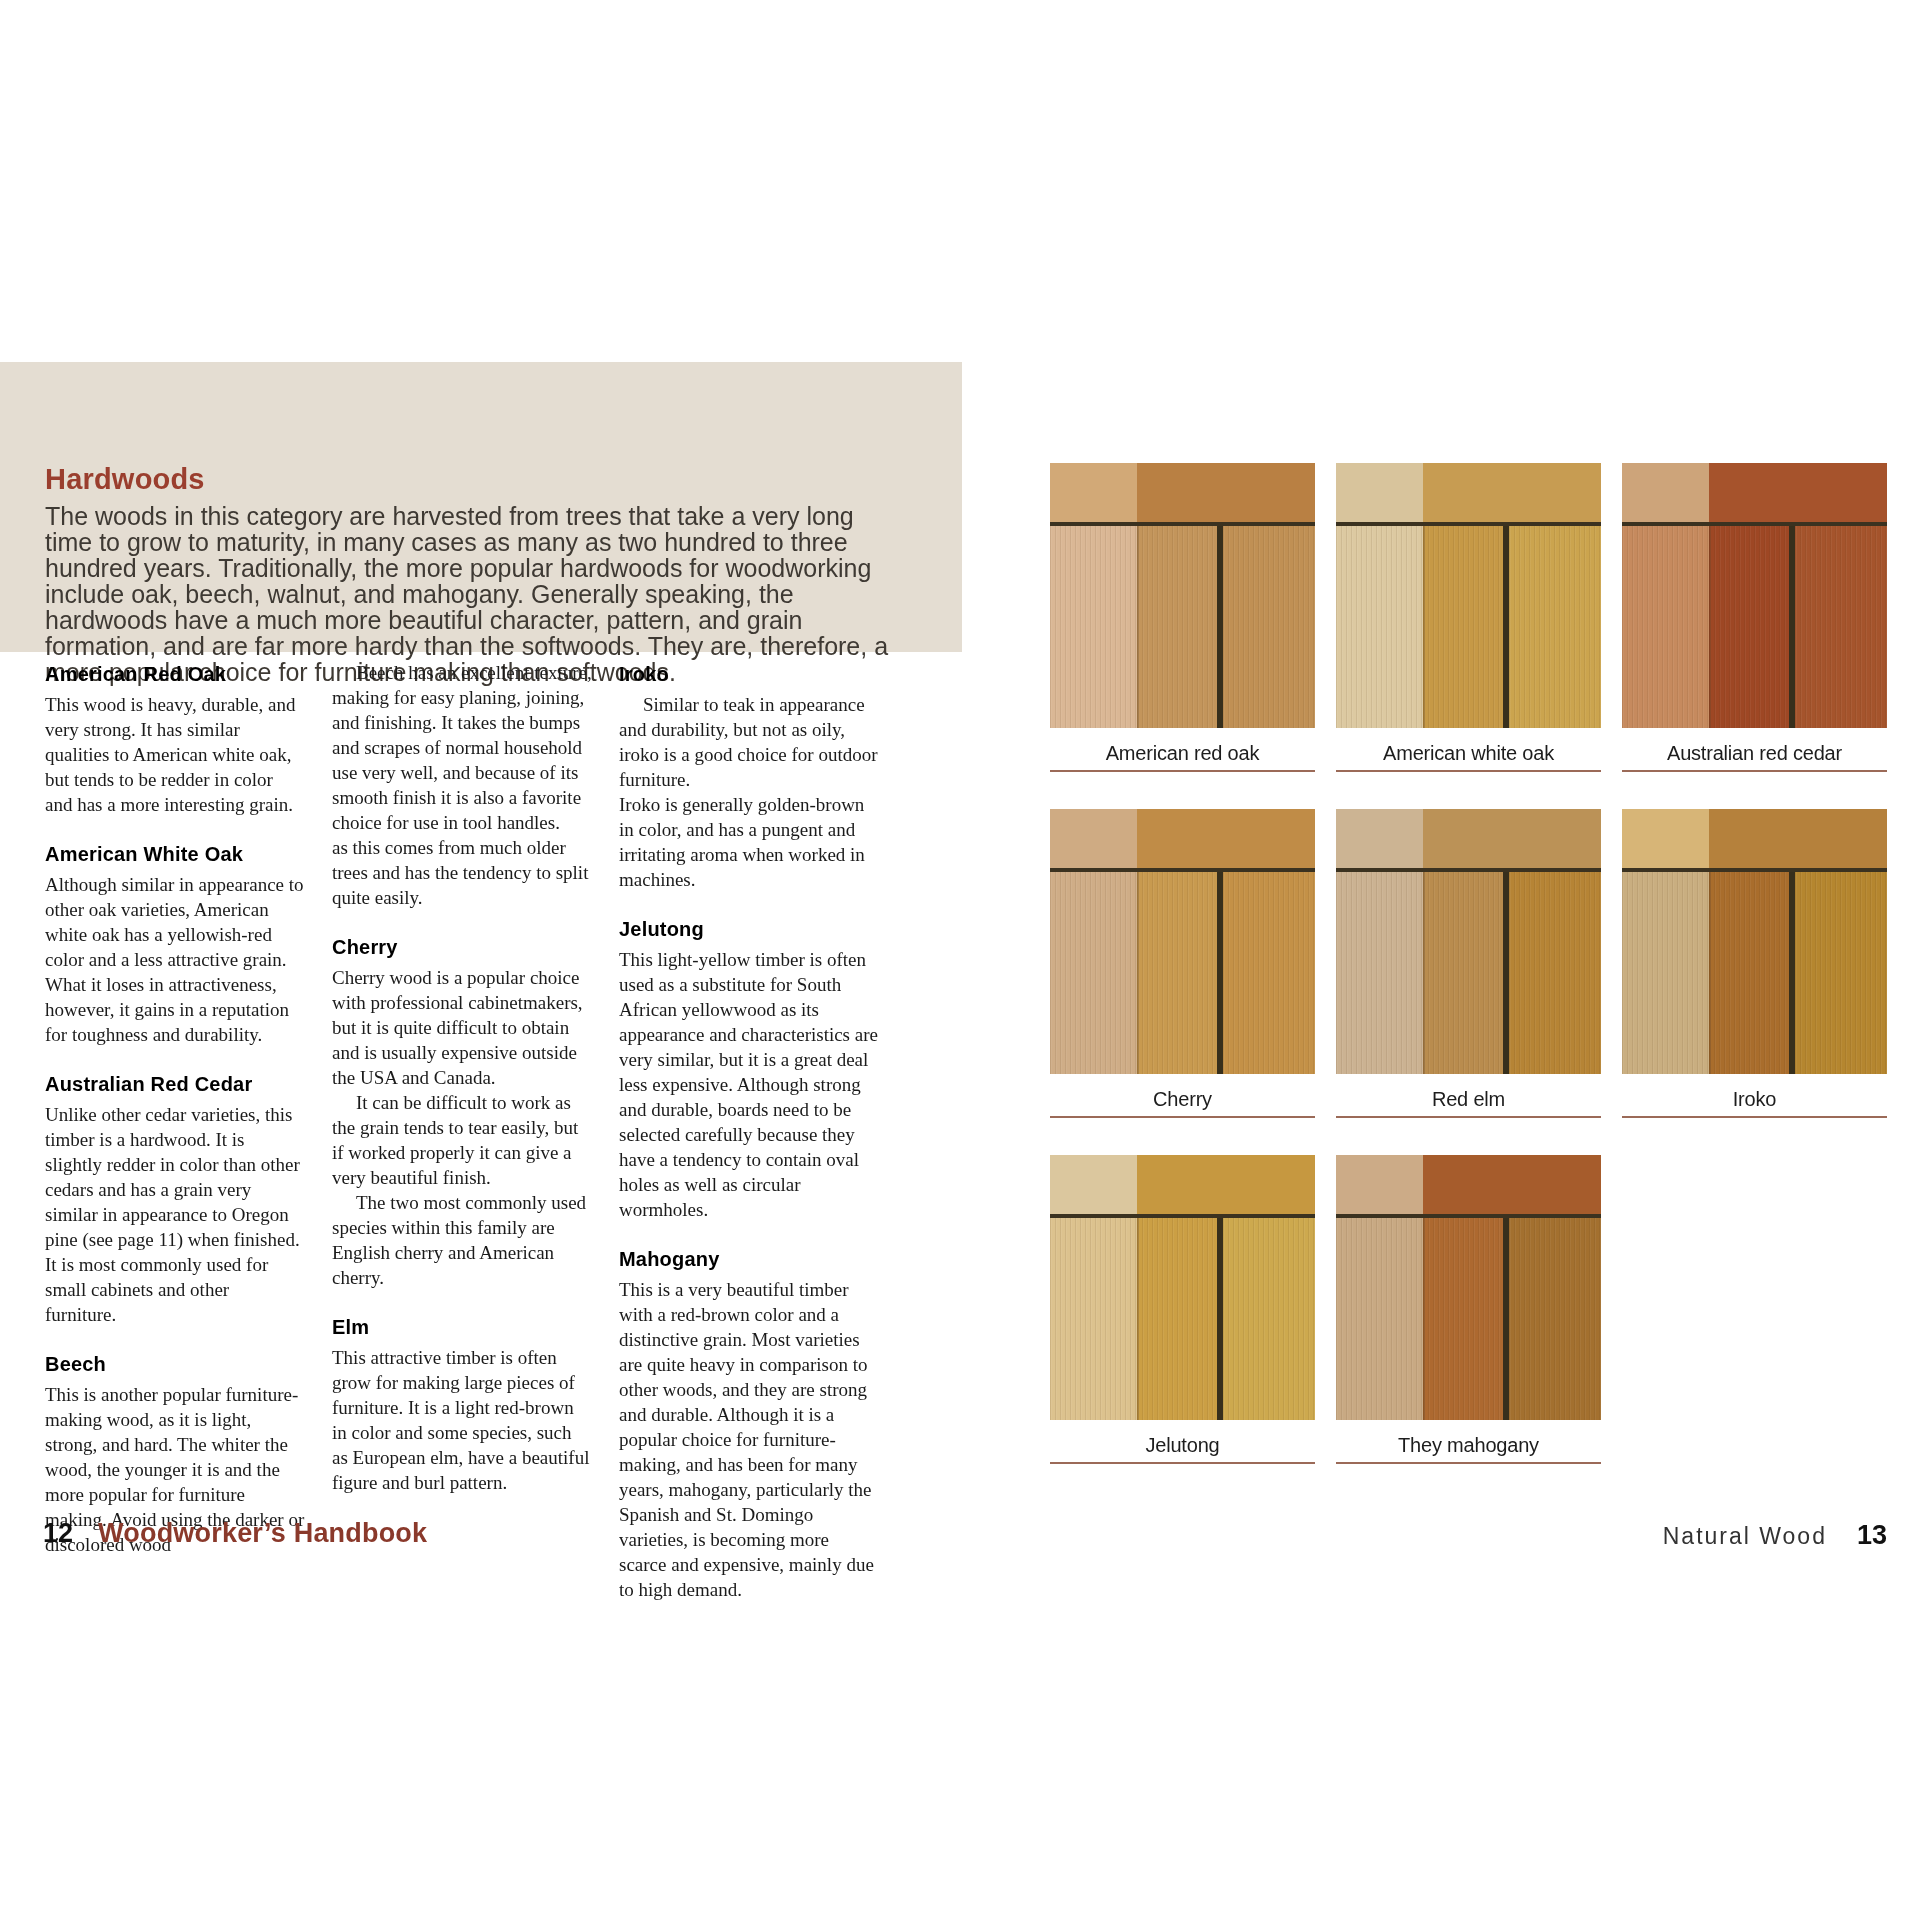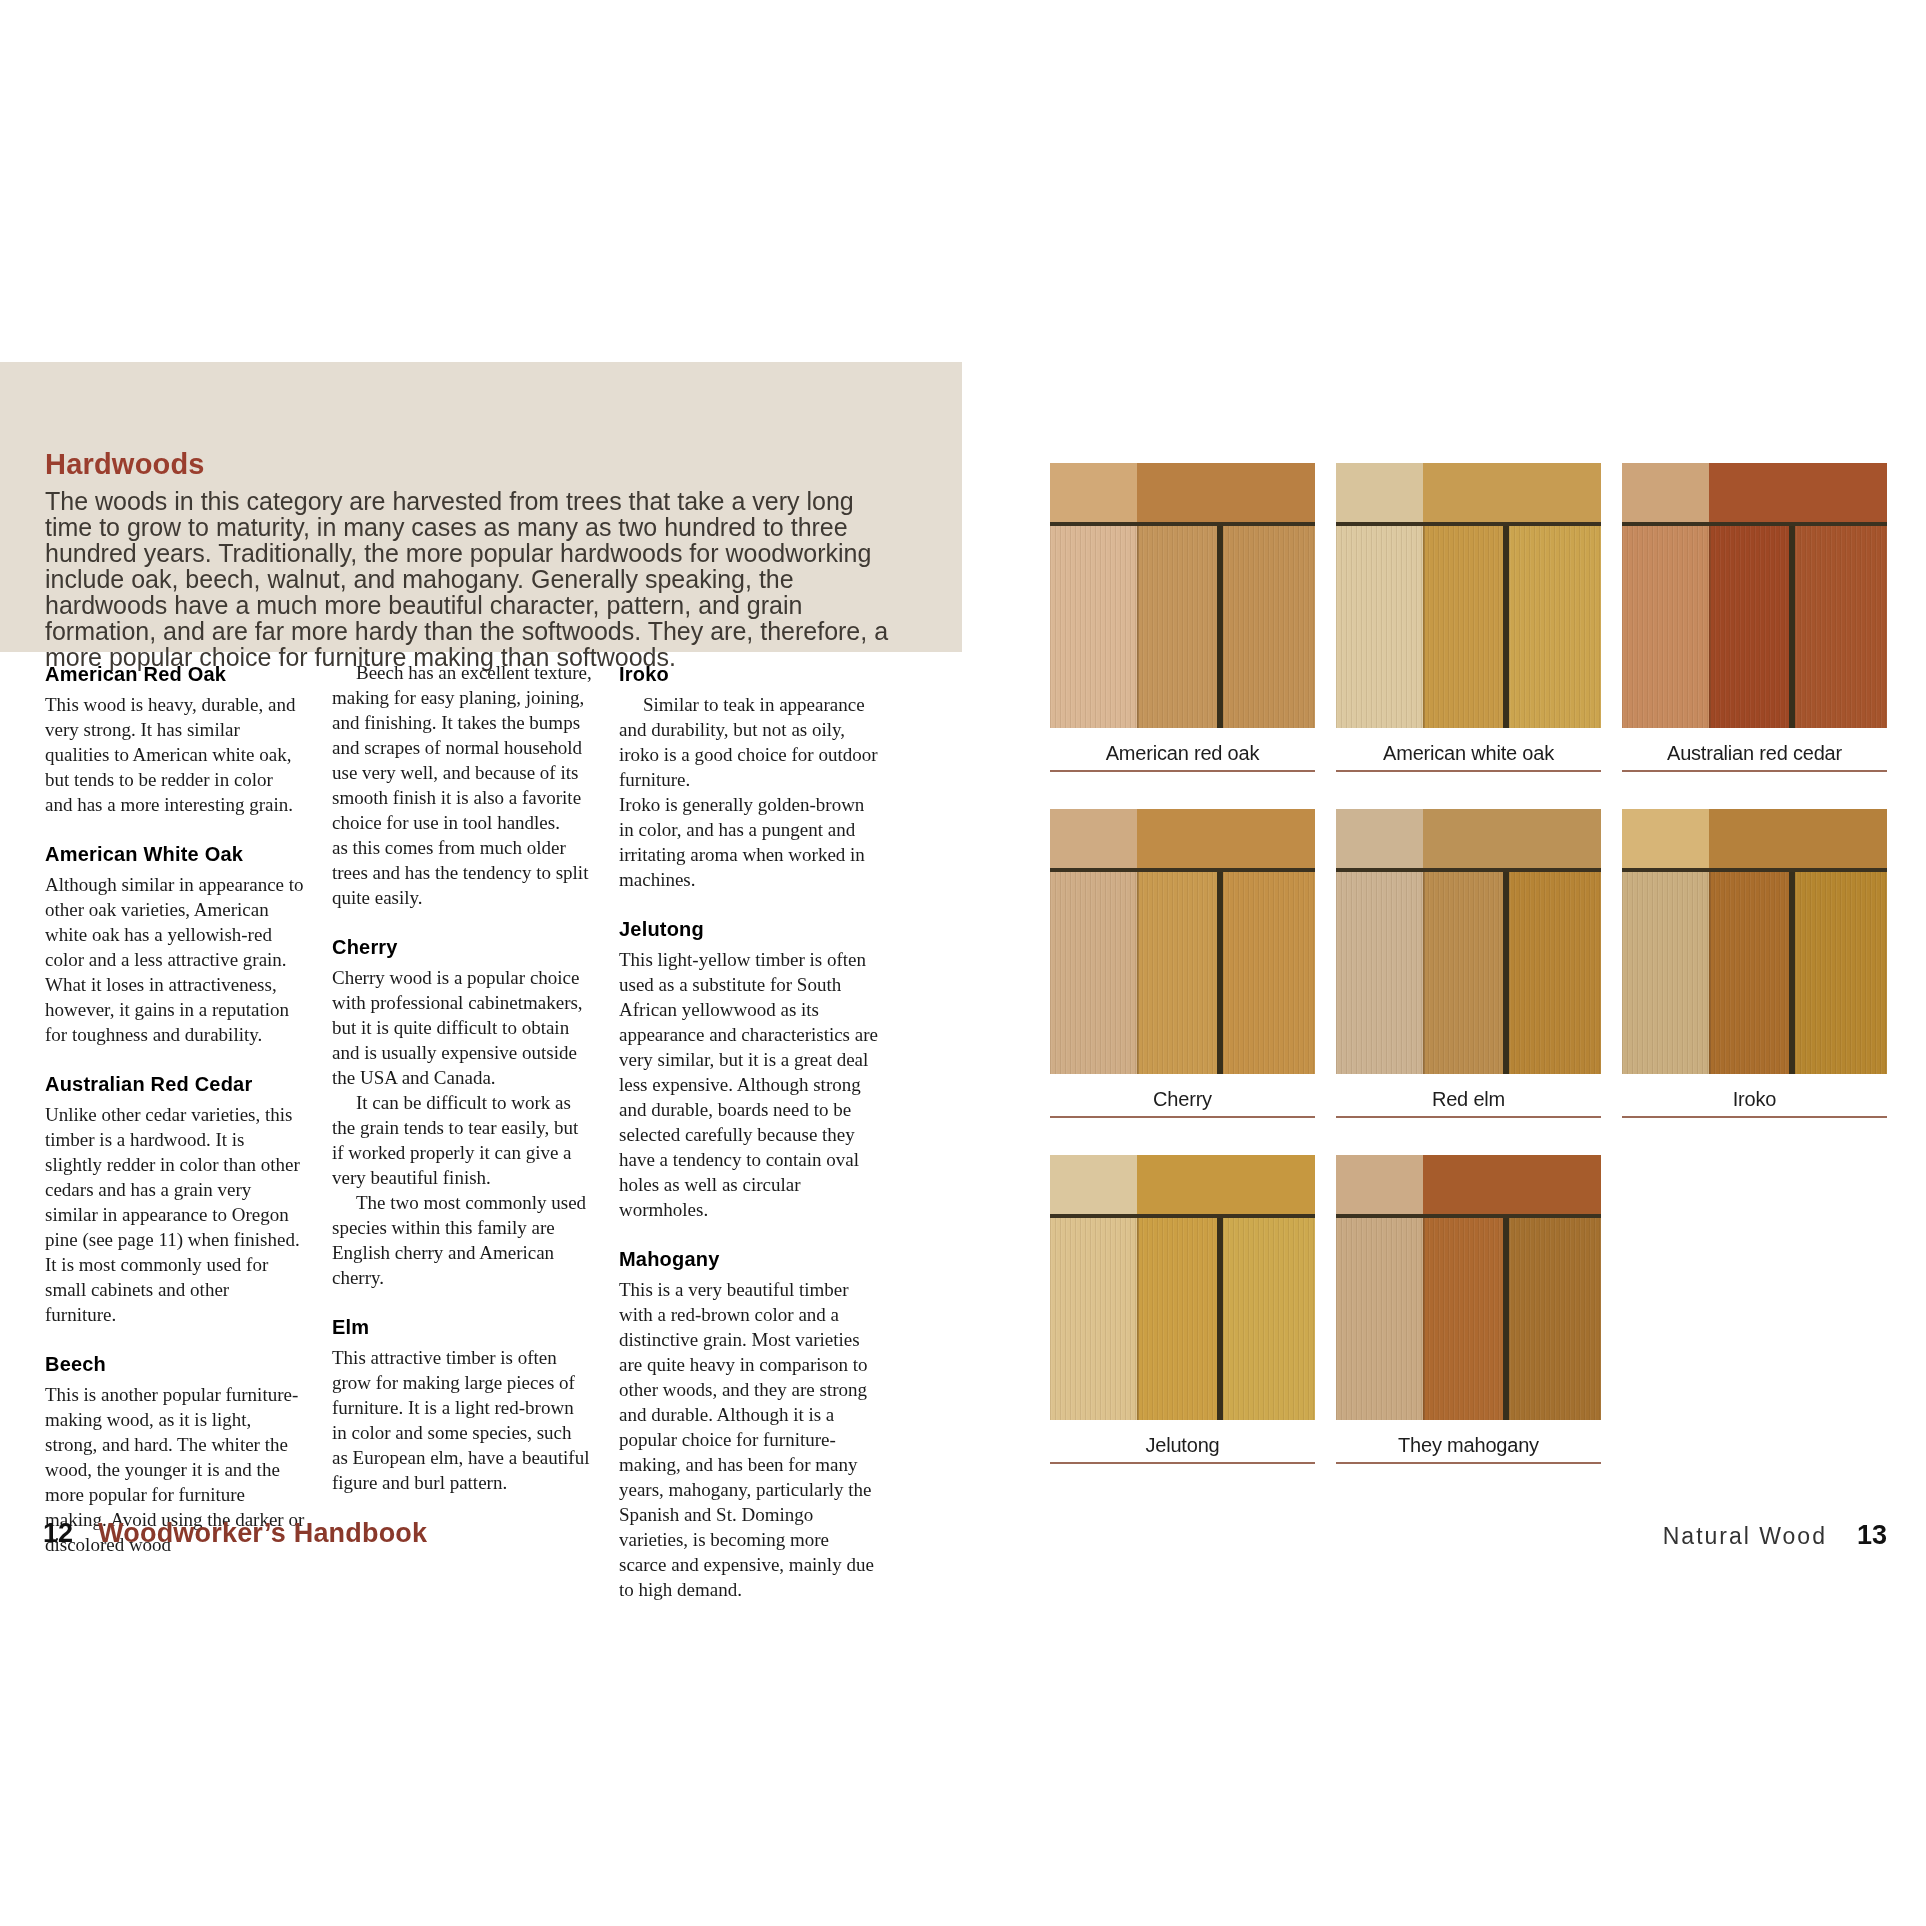--- a/index.html
+++ b/index.html
@@ -6,21 +6,21 @@
   body{
     width:1927px;height:1927px;position:relative;background:#ffffff;
     font-family:"Liberation Sans",sans-serif;overflow:hidden;
   }
   
   .intro-panel{
     position:absolute;left:0;top:362px;width:962px;height:290px;
     background:#e4ddd2;box-sizing:border-box;padding:87px 57px 0 45px;
   }
   .section-title{
-    margin:0 0 9px 0;font-size:29px;line-height:30px;font-weight:700;
+    margin:15px 0 9px 0;font-size:29px;line-height:30px;font-weight:700;
     color:#9a3e2e;letter-spacing:0.2px;
   }
   .intro-text{
     margin:0;width:849px;font-size:25px;line-height:26px;color:#3e3933;
   }
   .text-columns{
     position:absolute;left:45px;top:660px;width:837px;
     display:flex;gap:27px;
   }
   .col{width:260px;font-family:"Liberation Serif",serif;font-size:19px;line-height:25px;color:#1b1b1b;}

